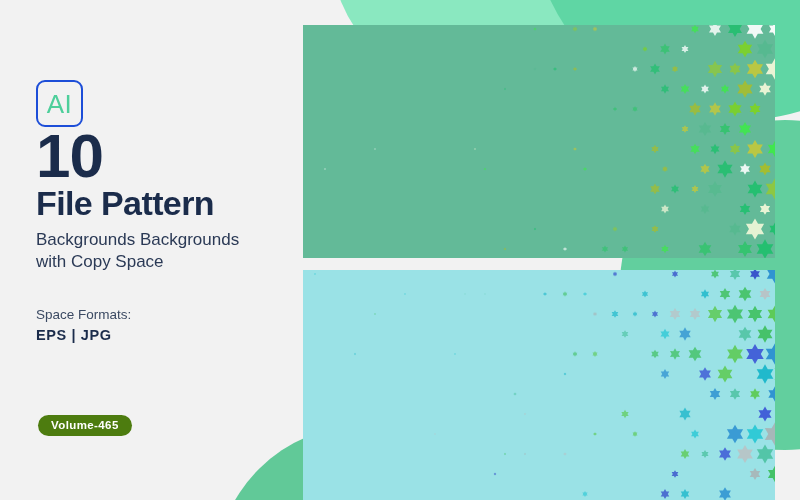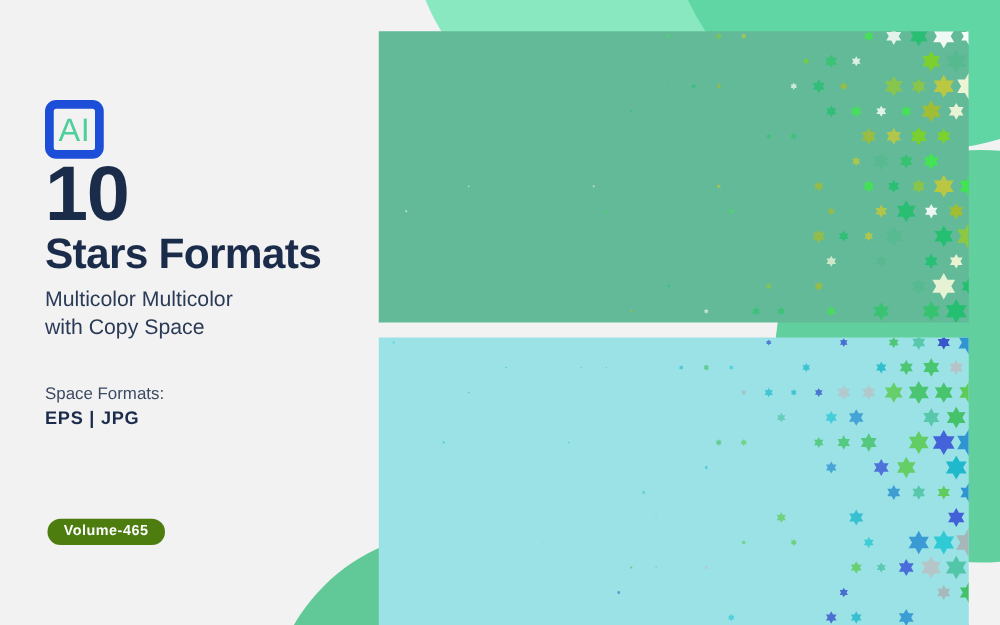--- a/index.html
+++ b/index.html
@@ -15,21 +15,21 @@
   .blob-top-a{width:300px;height:300px;left:330px;top:-205px;background:#8ae8c0;}
   .blob-top-b{width:420px;height:420px;left:530px;top:-300px;background:#5fd6a4;}
   .blob-right{width:330px;height:330px;left:620px;top:120px;background:#62cf9e;}
   .blob-bottom{width:300px;height:300px;left:215px;top:425px;background:#61c998;}
 
   
   .left-col{position:absolute;left:36px;top:80px;width:260px;}
 
   .ai-badge{
     width:47px;height:47px;box-sizing:border-box;
-    border:7px solid #1d4ed8;border-radius:9px;
+    border:2px solid #1d4ed8;border-radius:9px;
     display:flex;align-items:center;justify-content:center;
     color:#4ecf9b;font-size:26px;font-weight:400;letter-spacing:.5px;
     line-height:1;
   }
 
   .count{
     font-size:62px;font-weight:bold;color:#1b2c4b;
     line-height:.92;letter-spacing:-1px;
   }
   .title{
@@ -68,23 +68,23 @@
   <div class="blob blob-top-a"></div>
   <div class="blob blob-top-b"></div>
   <div class="blob blob-right"></div>
   <div class="blob blob-bottom"></div>
 
   <div class="left-col">
     <div class="ai-badge">
       <span>AI</span>
     </div>
     <div class="count">10</div>
-    <div class="title">Stars Formats</div>
+    <div class="title">File Pattern</div>
     <div class="subtitle">
-      <div>Multicolor Multicolor</div>
+      <div>Backgrounds Backgrounds</div>
       <div>with Copy Space</div>
     </div>
     <div class="formats-label">Space Formats:</div>
     <div class="formats-value">EPS  |  JPG</div>
   </div>
 
   <div class="volume-badge">Volume-465</div>
 
   <div class="panel panel-green">
     <svg id="svg-green" width="472" height="233" viewBox="0 0 472 233">

